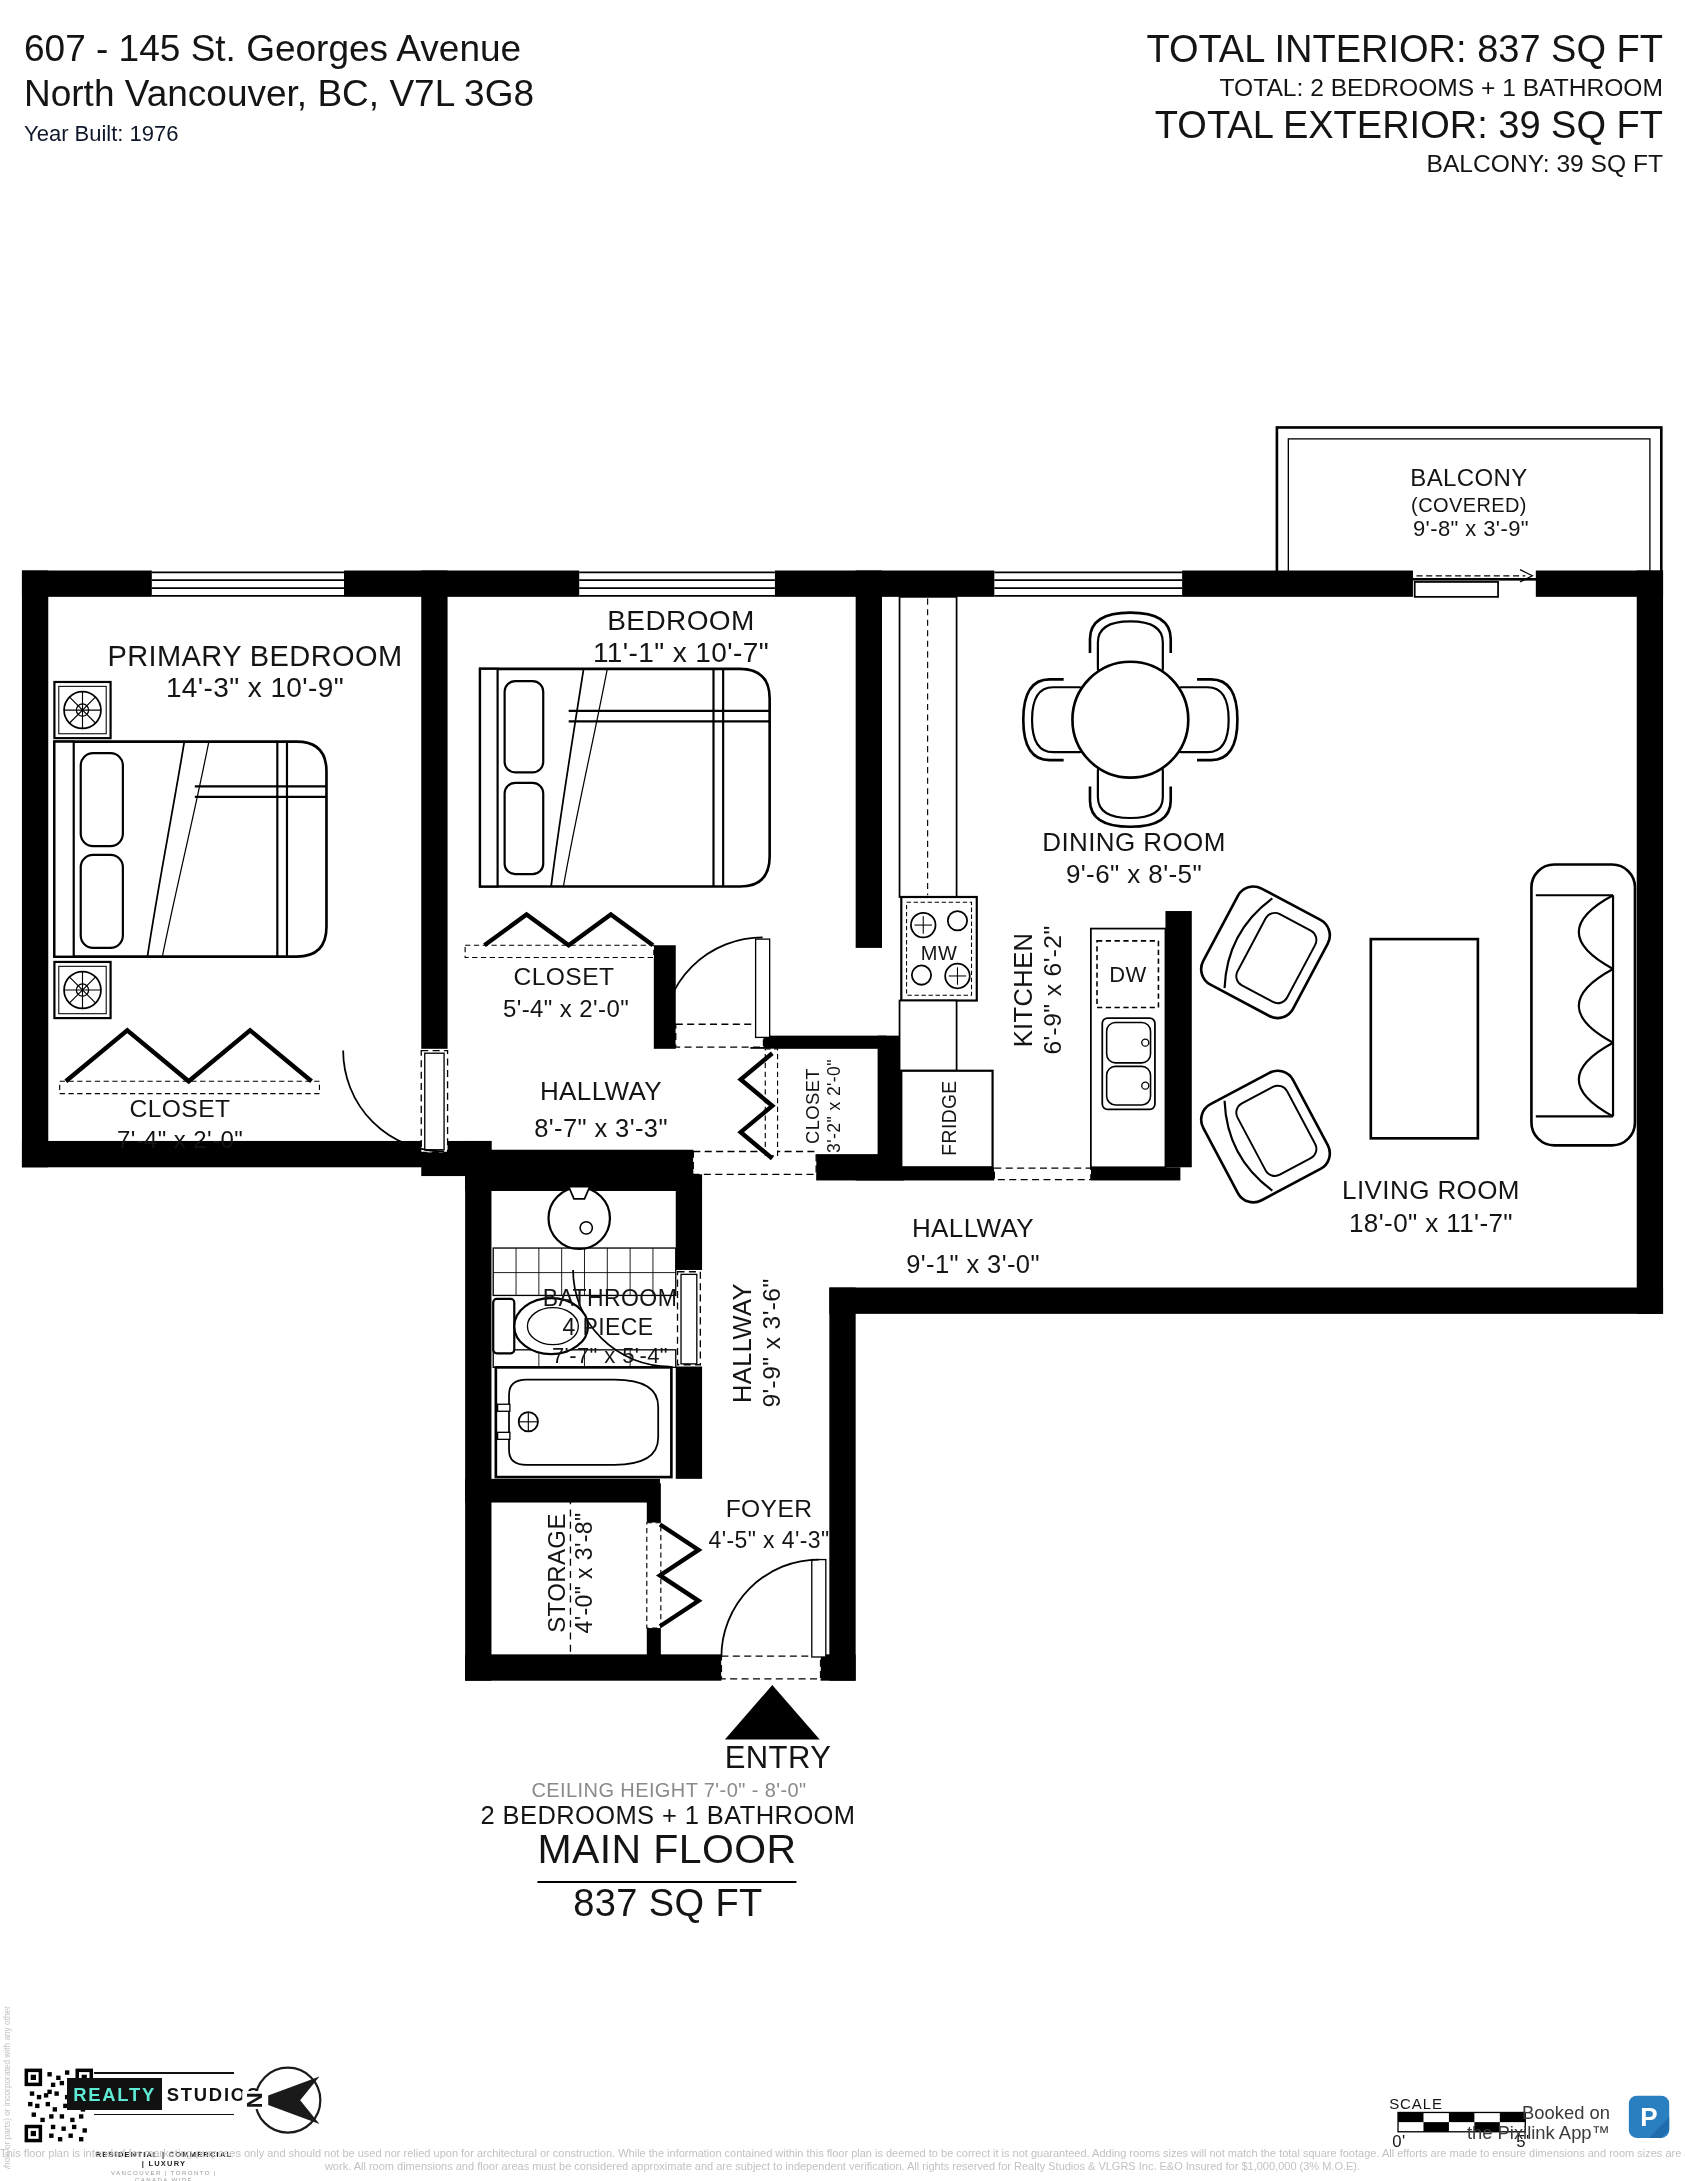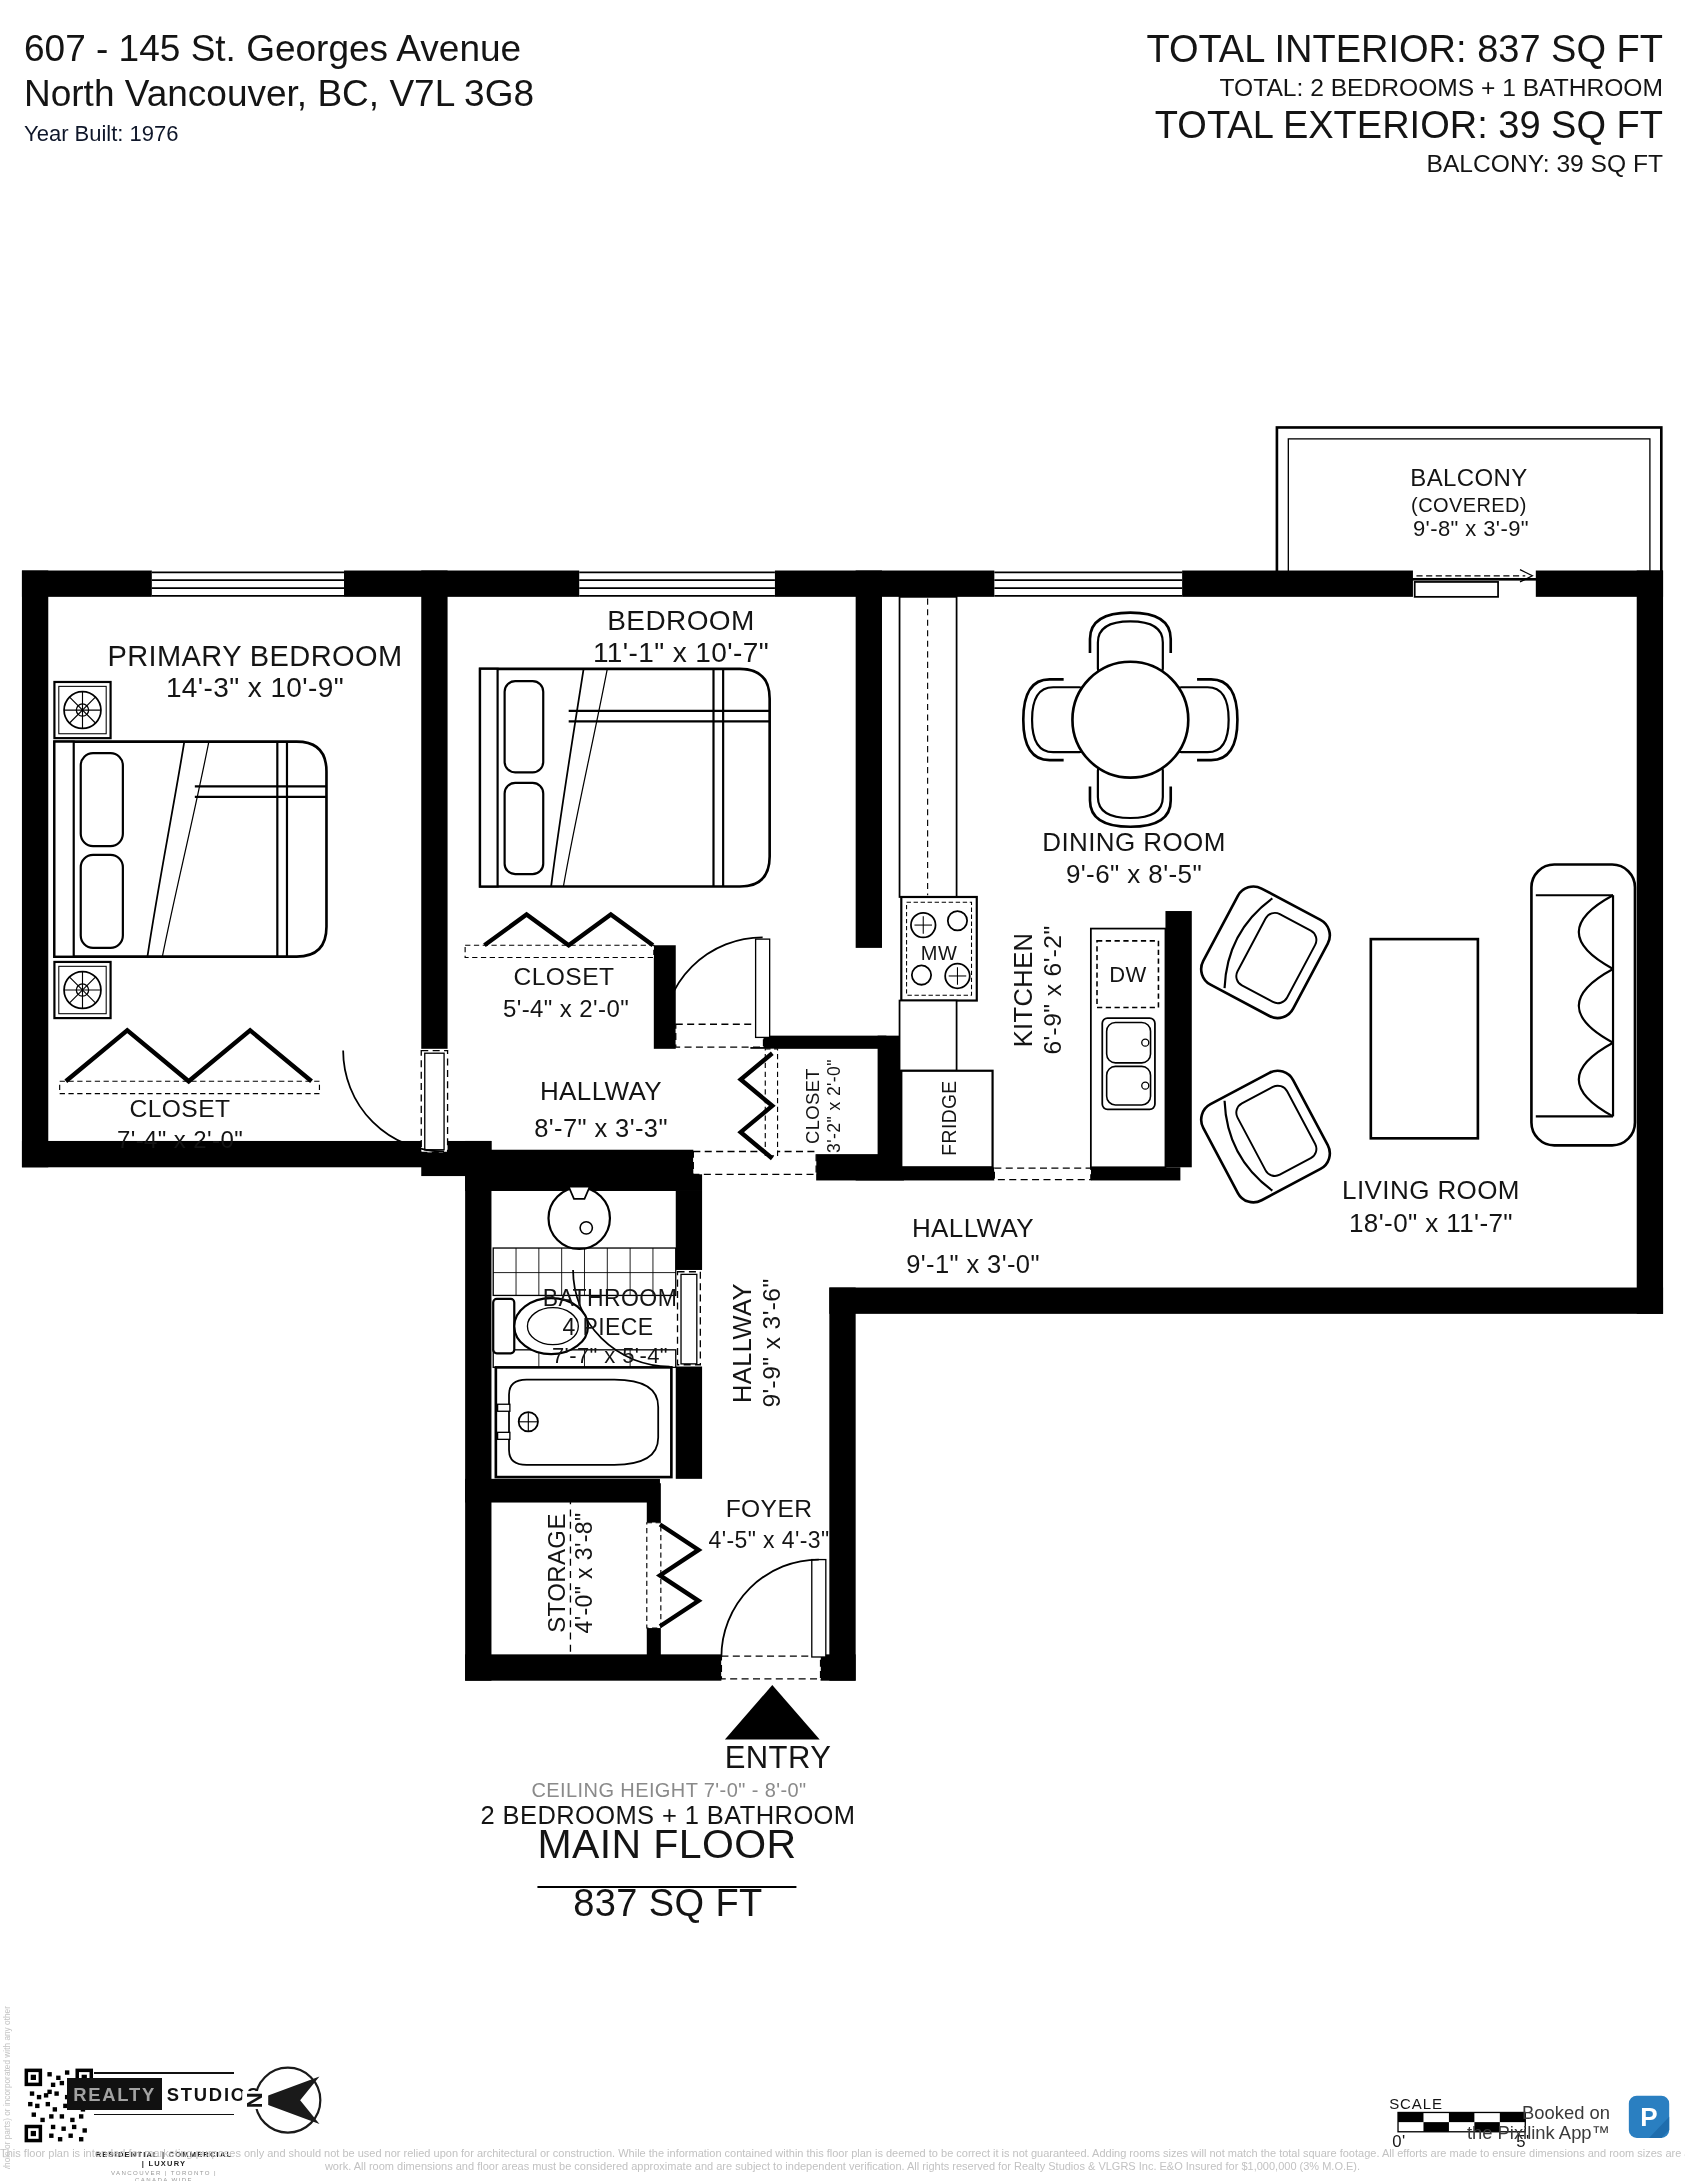--- a/index.html
+++ b/index.html
@@ -9,31 +9,31 @@
   .lbl{position:absolute;transform:translate(-50%,-50%);white-space:nowrap;color:#141414;
        letter-spacing:0.4px;line-height:1;}
   .rotwrap{position:absolute;transform:translate(-50%,-50%) rotate(-90deg);text-align:center;
        white-space:nowrap;color:#141414;letter-spacing:0.4px;line-height:1.18;}
   .hdr-left{position:absolute;left:24px;top:26px;}
   .hdr-addr{font-size:37px;line-height:45px;font-weight:400;}
   .hdr-year{font-size:22px;line-height:35px;color:#0f172a;}
   .hdr-right{position:absolute;right:22px;top:28px;text-align:right;}
   .tot-big{font-size:38px;line-height:43px;}
   .tot-sub{font-size:24.6px;line-height:33px;}
-  .underl{border-bottom:2.6px solid #000;padding-bottom:21px;}
+  .underl{border-bottom:2.6px solid #000;padding-bottom:11px;}
   .gray{color:#8a8a8a;}
   .disc{position:absolute;left:0;width:1685px;text-align:center;font-size:11px;color:#c2c2c2;
         white-space:nowrap;}
   .vclip{position:absolute;left:1.8px;top:2006px;width:16px;height:163px;overflow:hidden;}
   .vclip span{display:block;writing-mode:vertical-rl;transform:rotate(180deg);font-size:8.3px;
         color:#c2c2c2;white-space:nowrap;}
   .brand{position:absolute;left:94px;top:2072px;width:140px;text-align:center;}
   .brand-top{border-top:2.6px solid #111;margin-bottom:4.4px;}
   .brand-row{display:flex;align-items:stretch;justify-content:center;}
-  .brand-w1{background:#111;color:#a3a3a3;font-weight:bold;font-size:18.4px;letter-spacing:1.8px;
+  .brand-w1{background:#111;color:#5eead4;font-weight:bold;font-size:18.4px;letter-spacing:1.8px;
         padding:5.3px 6.1px 4.4px 6.1px;}
   .brand-w2{color:#111;font-weight:bold;font-size:18.4px;letter-spacing:1.8px;padding:5.3px 0 4.4px 4.4px;}
   .brand-mid{border-top:1.8px solid #111;margin-top:3.5px;margin-bottom:2.6px;}
   .brand-tag{font-size:7.5px;font-weight:bold;letter-spacing:1.2px;color:#222;margin-top:35px;}
   .brand-cit{font-size:6.1px;letter-spacing:1.4px;color:#9a9a9a;margin-top:1.8px;}
   .booked{position:absolute;right:75px;top:2103px;text-align:right;font-size:18.4px;
         line-height:20px;color:#3a3a3a;}
   .appicon{position:absolute;left:1629px;top:2096px;width:40px;height:42px;}
   .appicon .p{position:absolute;left:0;top:0;width:40px;height:42px;text-align:center;
         line-height:42px;font-size:26px;font-weight:bold;color:#fff;}

